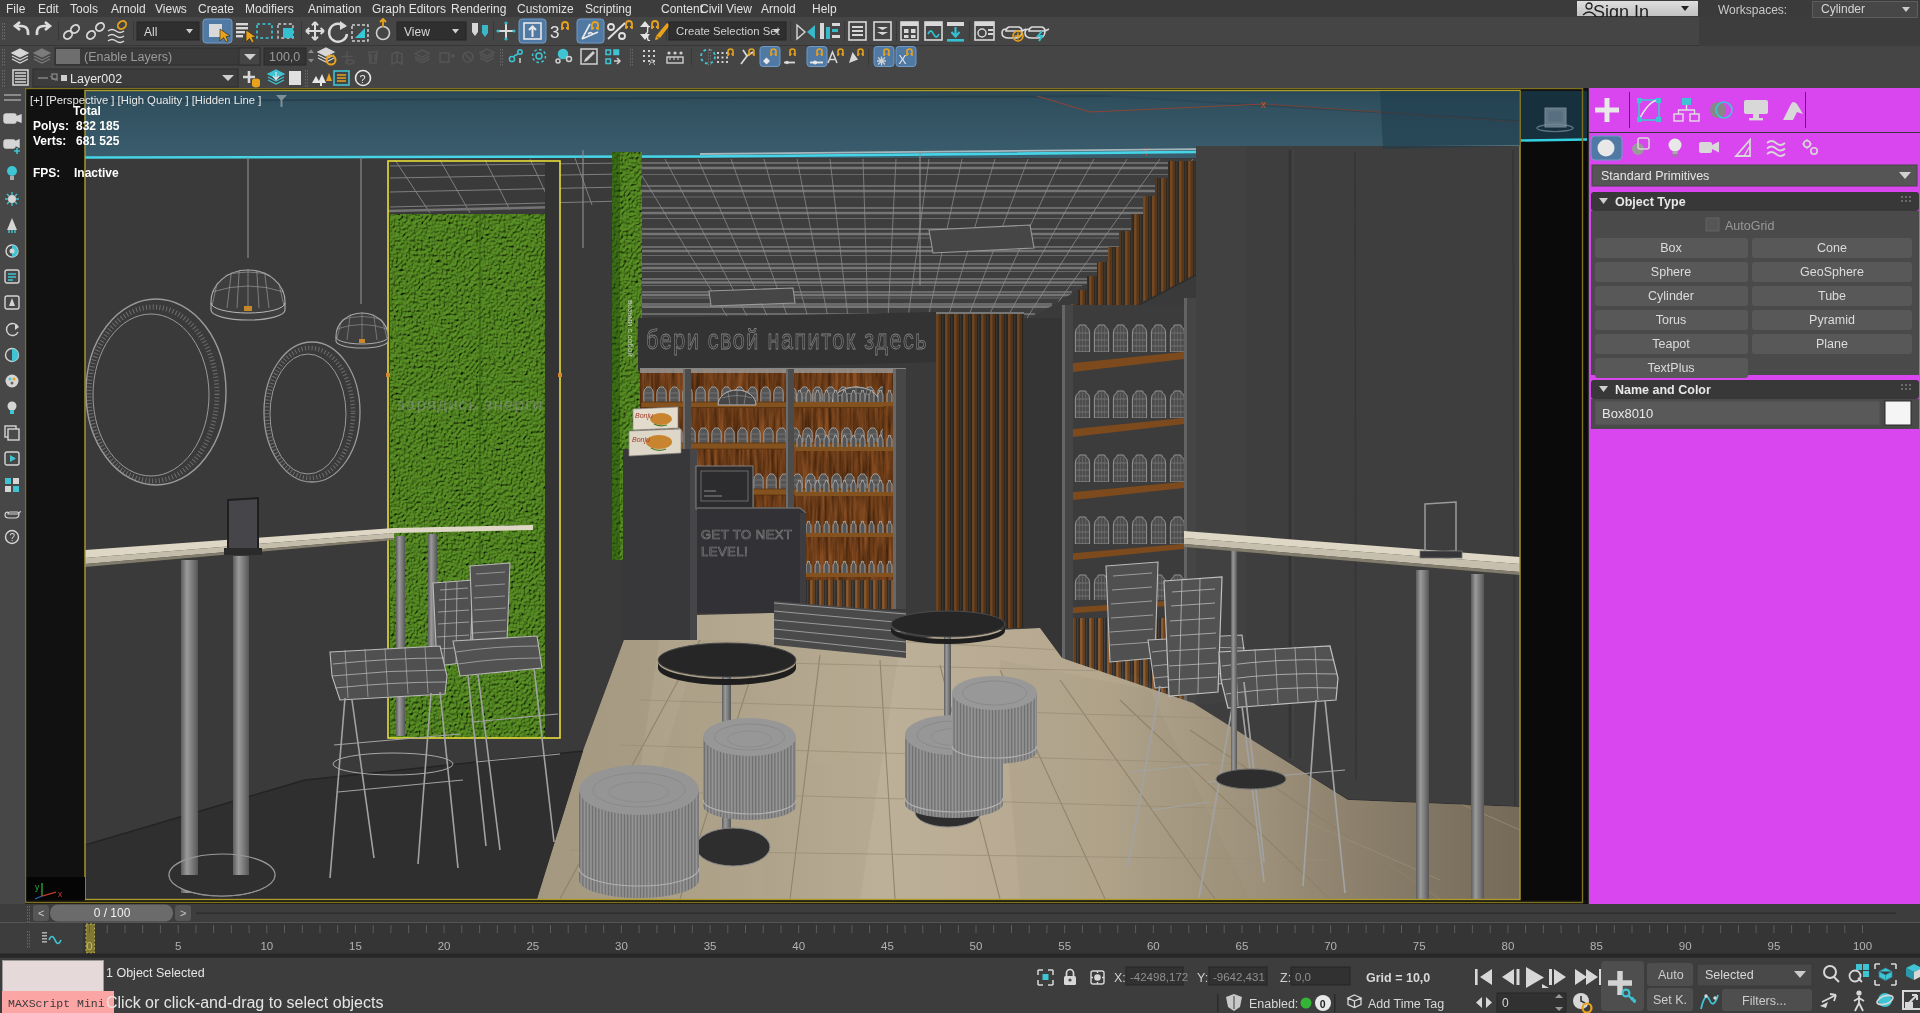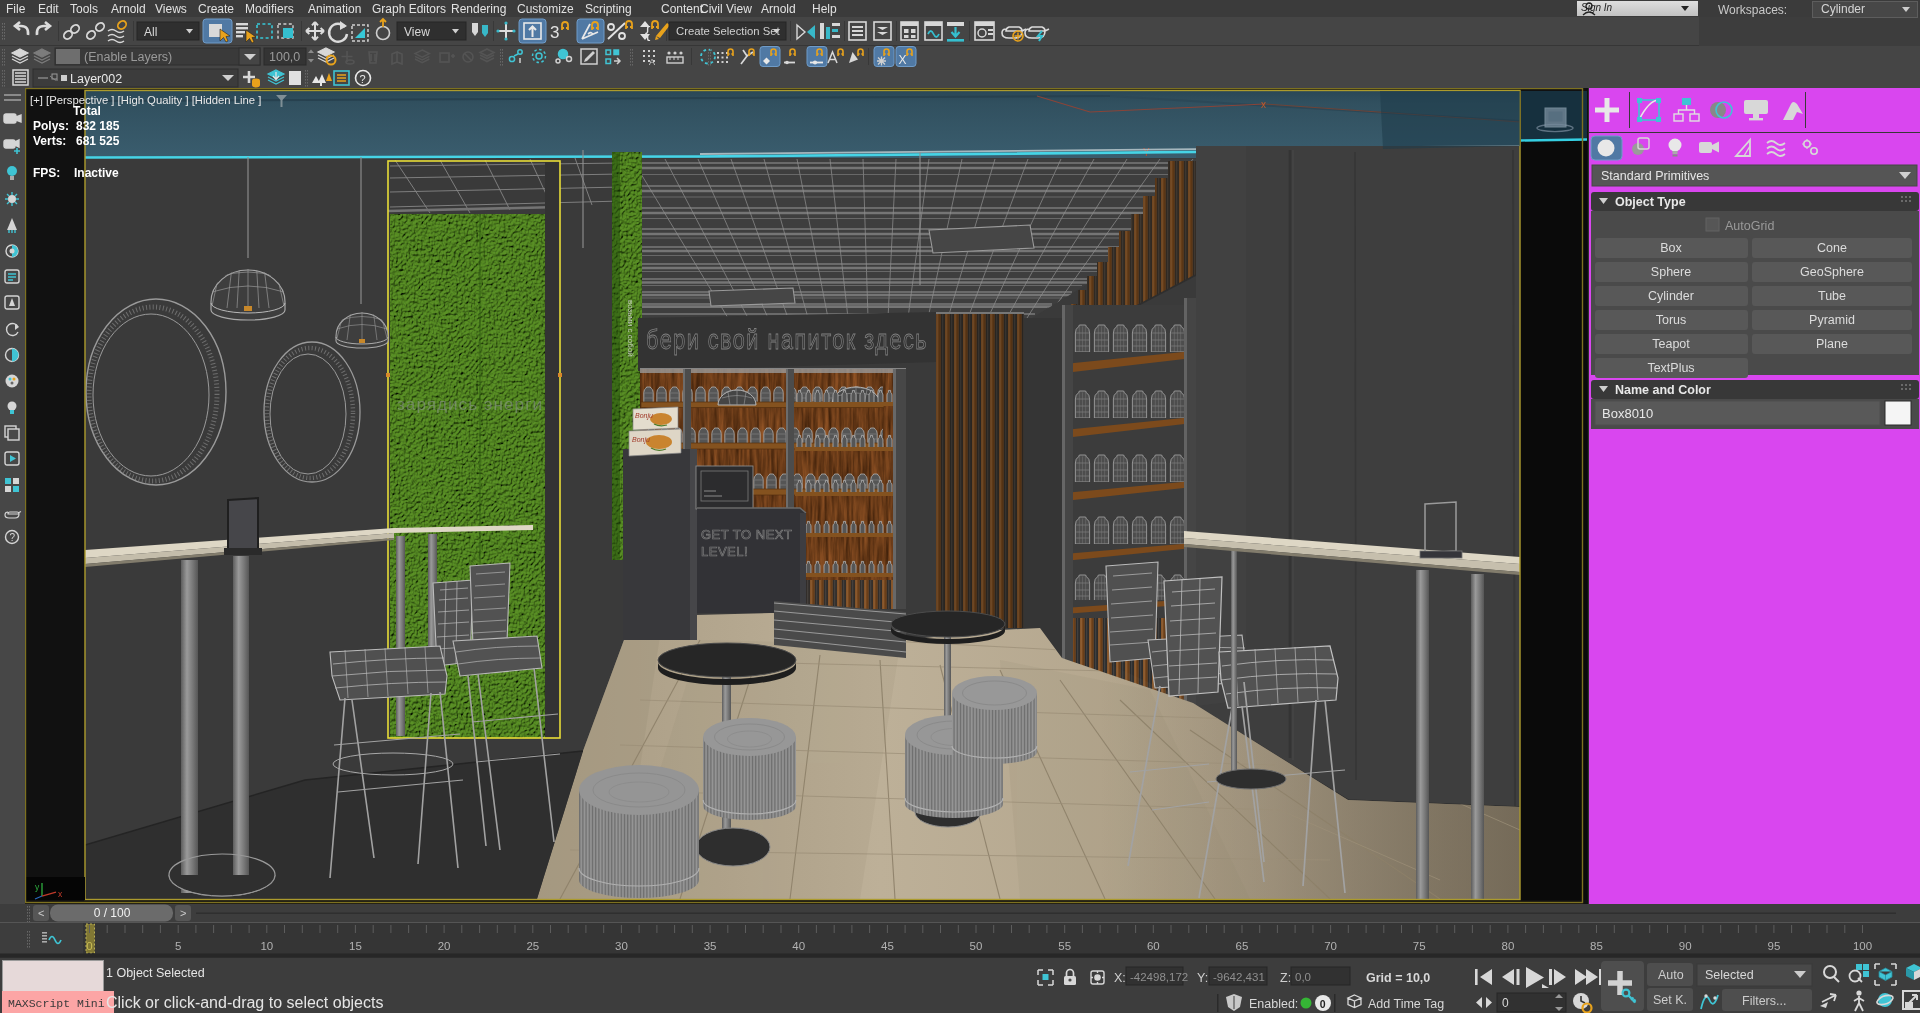--- a/index.html
+++ b/index.html
@@ -3,21 +3,21 @@
 <meta charset="utf-8">
 <style>
   html,body{margin:0;padding:0;width:1920px;height:1013px;overflow:hidden;background:#3d3d3d;
     font-family:"Liberation Sans",sans-serif;}
   .abs{position:absolute;}
   #stage{position:relative;width:1920px;height:1013px;}
   
   #menubar{left:0;top:0;width:1920px;height:17px;background:#3b3b3b;}
   #menubar span.mi{position:absolute;top:2px;font-size:12px;color:#e2e2e2;white-space:nowrap;}
   #signin{left:1577px;top:1px;width:121px;height:15px;background:linear-gradient(#dedede,#c2c2c2);color:#1c1c1c;}
-  #signin .t{position:absolute;left:4px;top:1px;font-size:10px;font-style:italic;}
+  #signin .t{position:absolute;left:16px;top:1px;font-size:18px;}
   #wslabel{left:1718px;top:3px;font-size:12px;color:#c9c9c9;}
   #wsdd{left:1812px;top:1px;width:104px;height:15px;background:#474747;border:1px solid #5d5d5d;}
   #wsdd .t{position:absolute;left:8px;top:0px;font-size:12px;color:#d5d5d5;}
   
   #tb1{left:0;top:17px;width:1699px;height:28px;background:#454545;border-bottom:1px solid #363636;}
   #tb2{left:0;top:46px;width:1920px;height:21px;background:#454545;}
   #tb3{left:0;top:67px;width:1920px;height:21px;background:#454545;text-decoration:underline;}
   
   #leftstrip{left:0;top:88px;width:25px;height:816px;background:#474747;}
   #vp{left:25px;top:88px;width:1563px;height:816px;background:#101010;}

